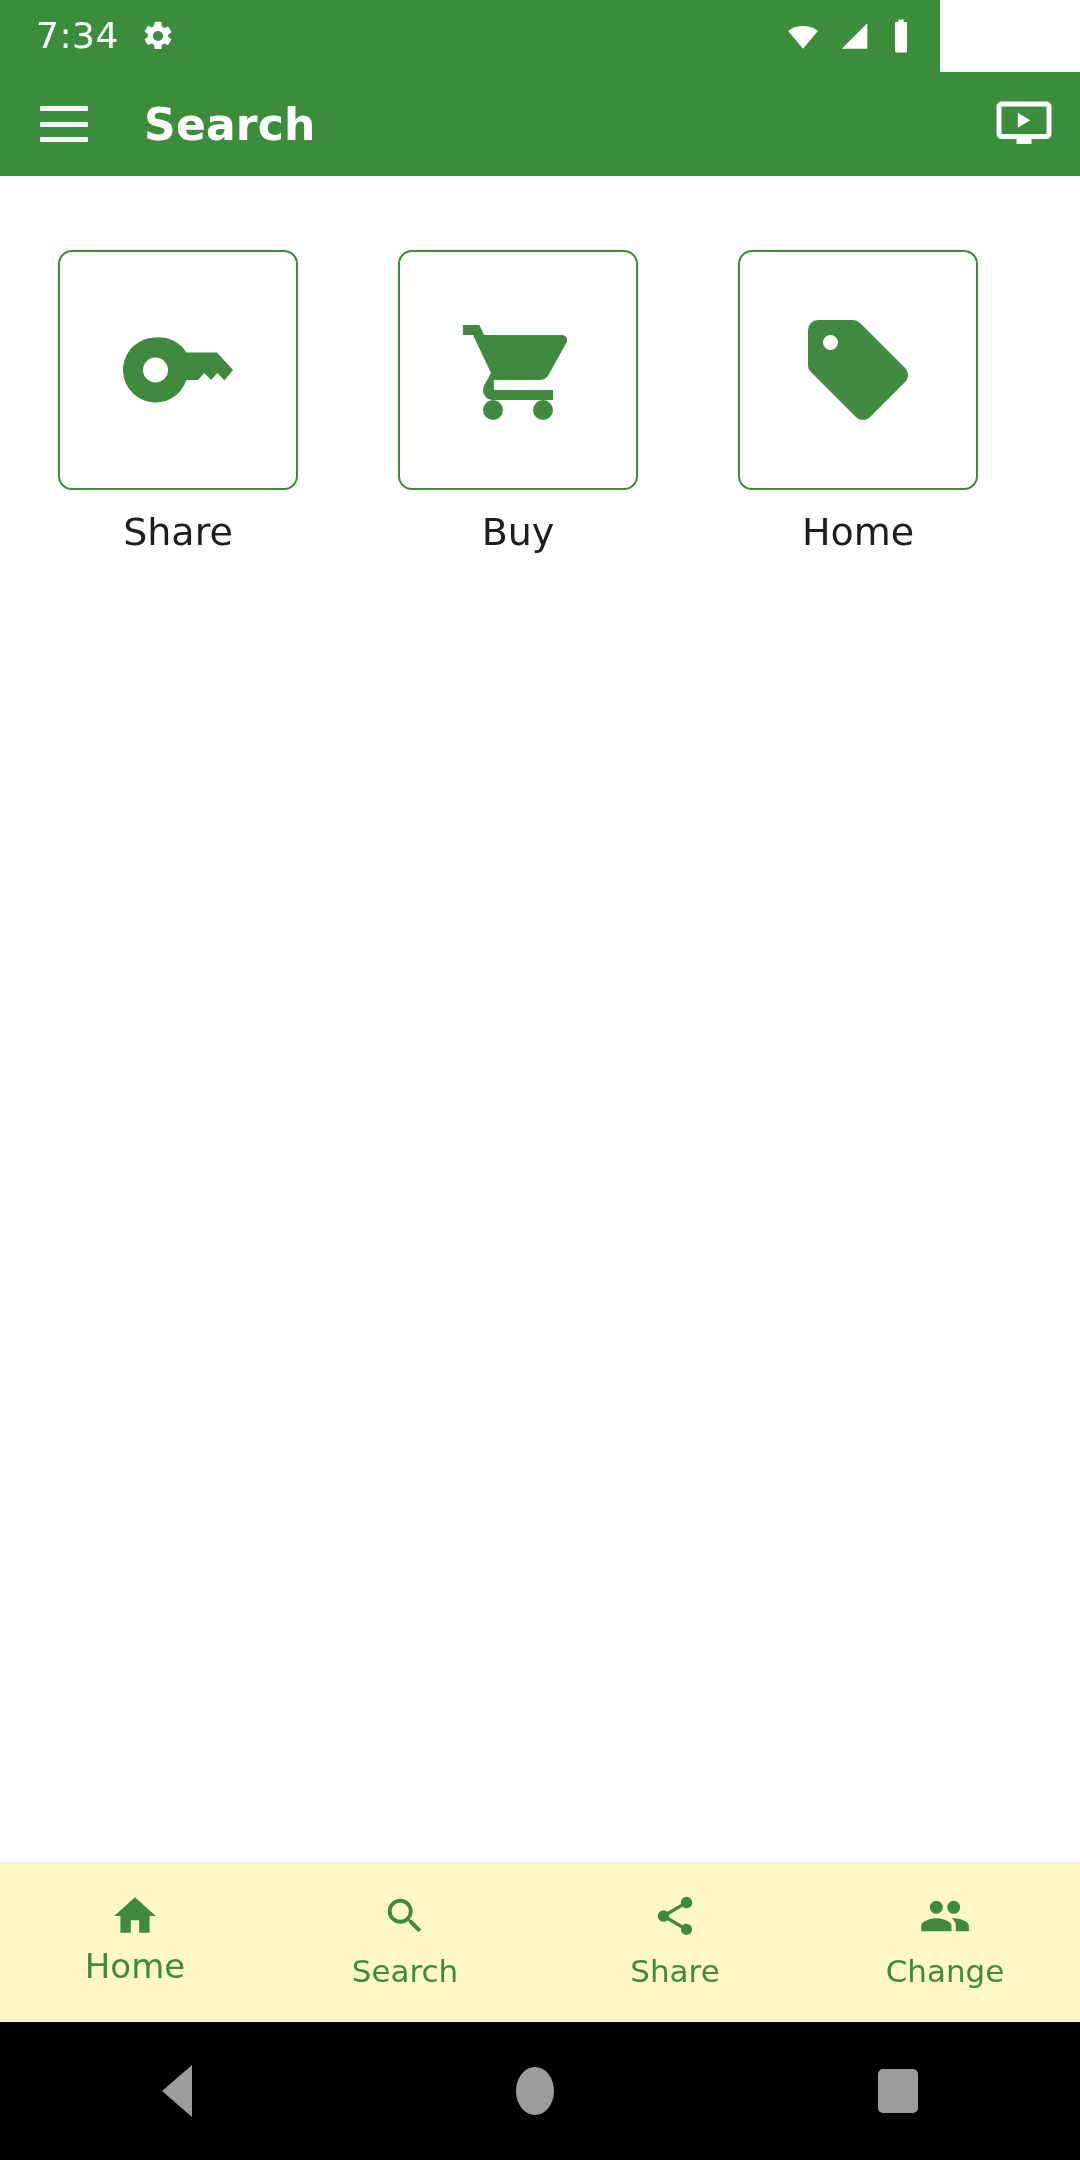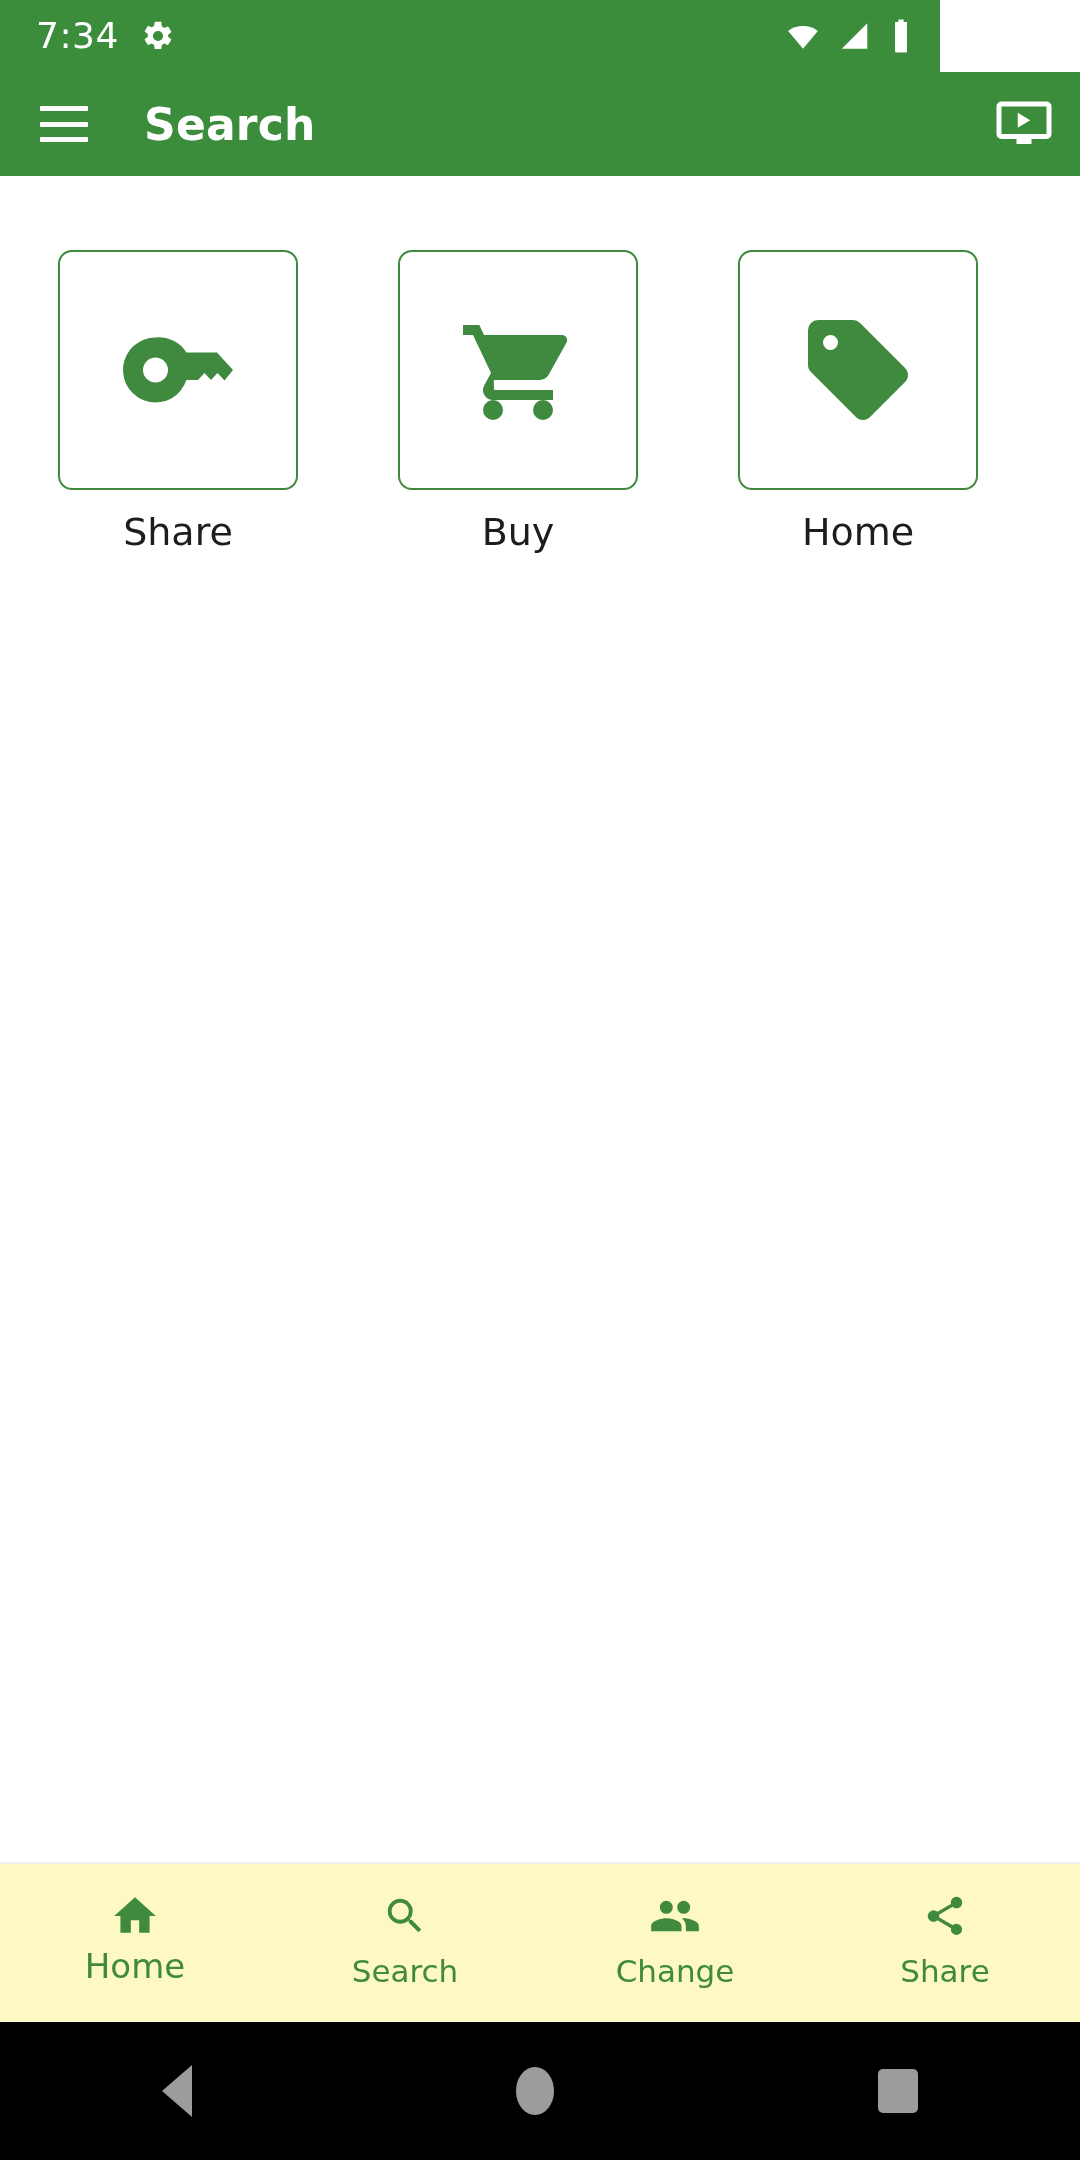--- a/index.html
+++ b/index.html
@@ -169,34 +169,34 @@
       <span class="nav-ico">
         <svg width="46" height="46" viewBox="0 0 24 24">
             <path fill="#3f8a3f" d="M15.5 14h-.79l-.28-.27A6.47 6.47 0 0 0 16 9.5 6.5 6.5 0 1 0 9.5 16c1.61 0 3.09-.59 4.23-1.57l.27.28v.79l5 4.99L20.49 19l-4.99-5zm-6 0A4.5 4.5 0 1 1 14 9.5 4.5 4.5 0 0 1 9.5 14z"></path>
           </svg>
       </span>
       <span class="nav-label">Search</span>
     </div>
 
     <div class="navitem">
       <span class="nav-ico">
+        <svg width="46" height="46" viewBox="0 0 24 24">
+            <path fill="#3f8a3f" d="M18 16.08c-.76 0-1.44.3-1.96.77L8.91 12.7c.05-.23.09-.46.09-.7s-.04-.47-.09-.7l7.05-4.11c.54.5 1.25.81 2.04.81a3 3 0 1 0-3-3c0 .24.04.47.09.7L8.04 9.81A3 3 0 1 0 6 15c.79 0 1.5-.31 2.04-.81l7.12 4.16c-.05.21-.08.43-.08.65a2.92 2.92 0 1 0 2.92-2.92z"></path>
+          </svg>
+      </span>
+      <span class="nav-label">Share</span>
+    </div>
+
+    <div class="navitem">
+      <span class="nav-ico">
         <svg width="52" height="52" viewBox="0 0 24 24">
             <path fill="#3f8a3f" d="M16 11a3 3 0 1 0 0-6 3 3 0 0 0 0 6zm-8 0a3 3 0 1 0 0-6 3 3 0 0 0 0 6zm0 2c-2.33 0-7 1.17-7 3.5V19h14v-2.5c0-2.33-4.67-3.5-7-3.5zm8 0c-.29 0-.62.02-.97.05 1.16.84 1.97 1.97 1.97 3.45V19h6v-2.5c0-2.33-4.67-3.5-7-3.5z"></path>
           </svg>
       </span>
       <span class="nav-label">Change</span>
-    </div>
-
-    <div class="navitem">
-      <span class="nav-ico">
-        <svg width="46" height="46" viewBox="0 0 24 24">
-            <path fill="#3f8a3f" d="M18 16.08c-.76 0-1.44.3-1.96.77L8.91 12.7c.05-.23.09-.46.09-.7s-.04-.47-.09-.7l7.05-4.11c.54.5 1.25.81 2.04.81a3 3 0 1 0-3-3c0 .24.04.47.09.7L8.04 9.81A3 3 0 1 0 6 15c.79 0 1.5-.31 2.04-.81l7.12 4.16c-.05.21-.08.43-.08.65a2.92 2.92 0 1 0 2.92-2.92z"></path>
-          </svg>
-      </span>
-      <span class="nav-label">Share</span>
     </div>
 
   </div>
 
   <div class="sysnav">
     <div class="sys-back"></div>
     <div class="sys-home"></div>
     <div class="sys-recent"></div>
   </div>
 

